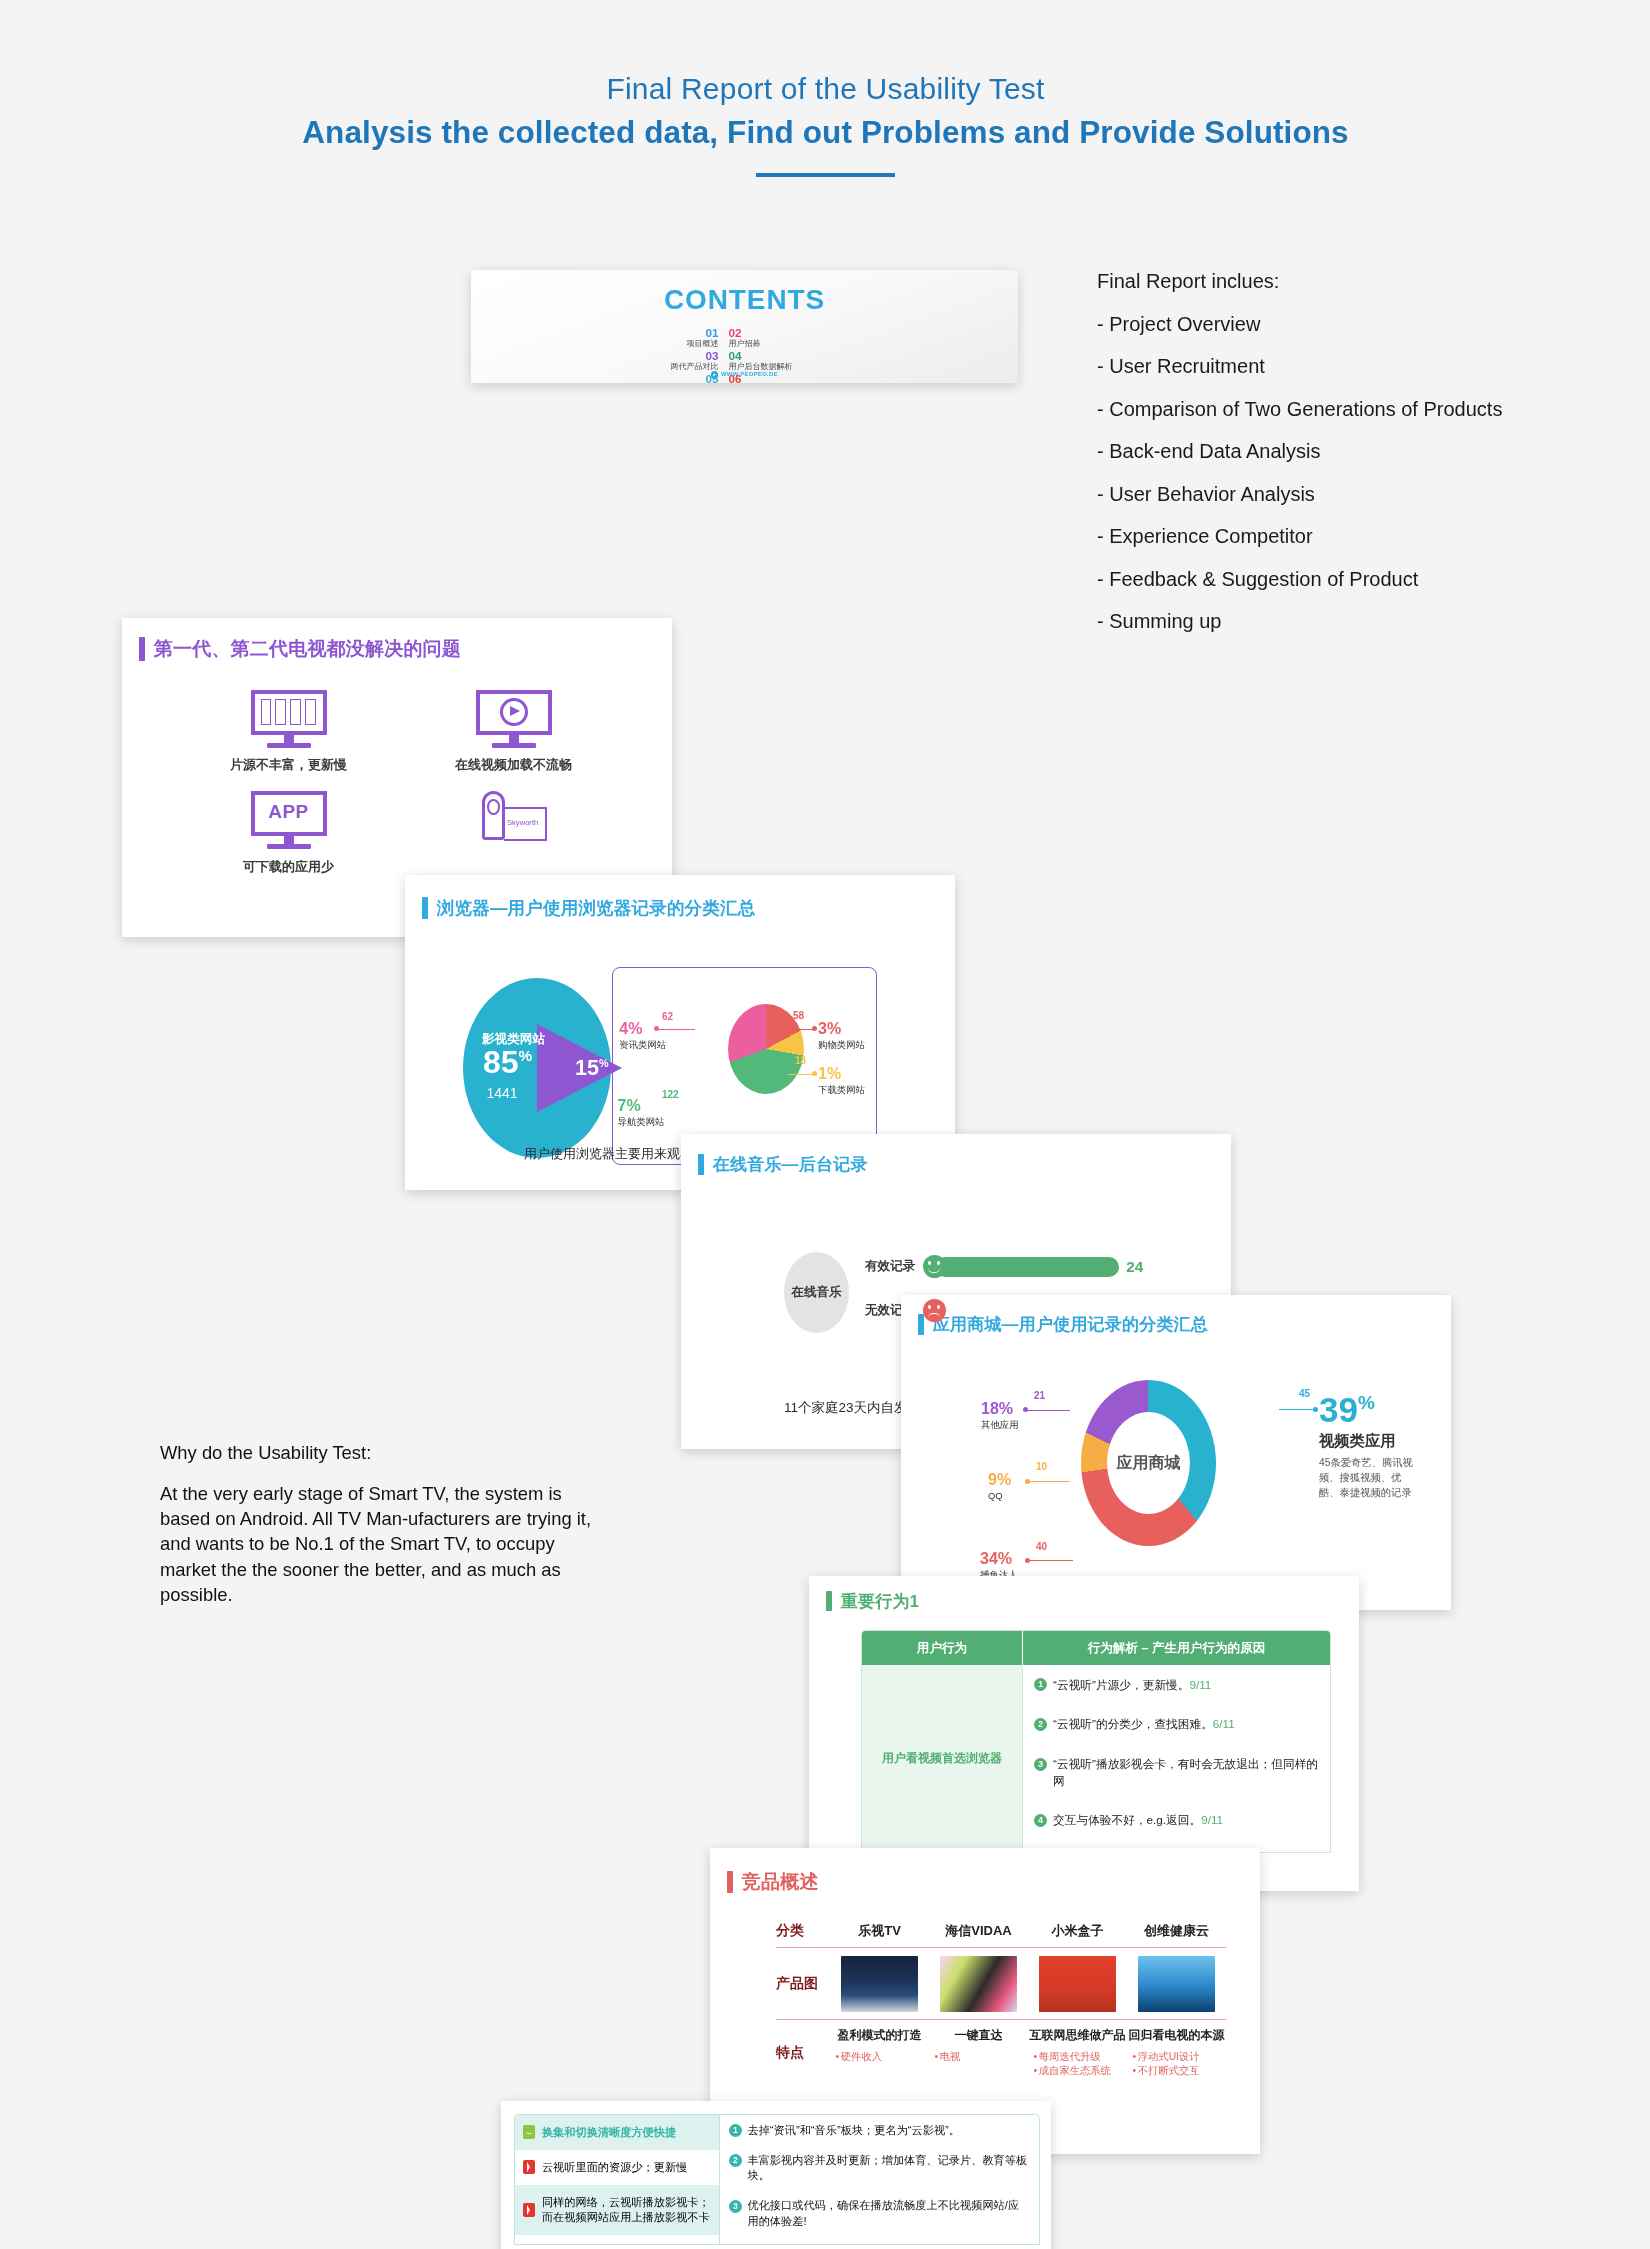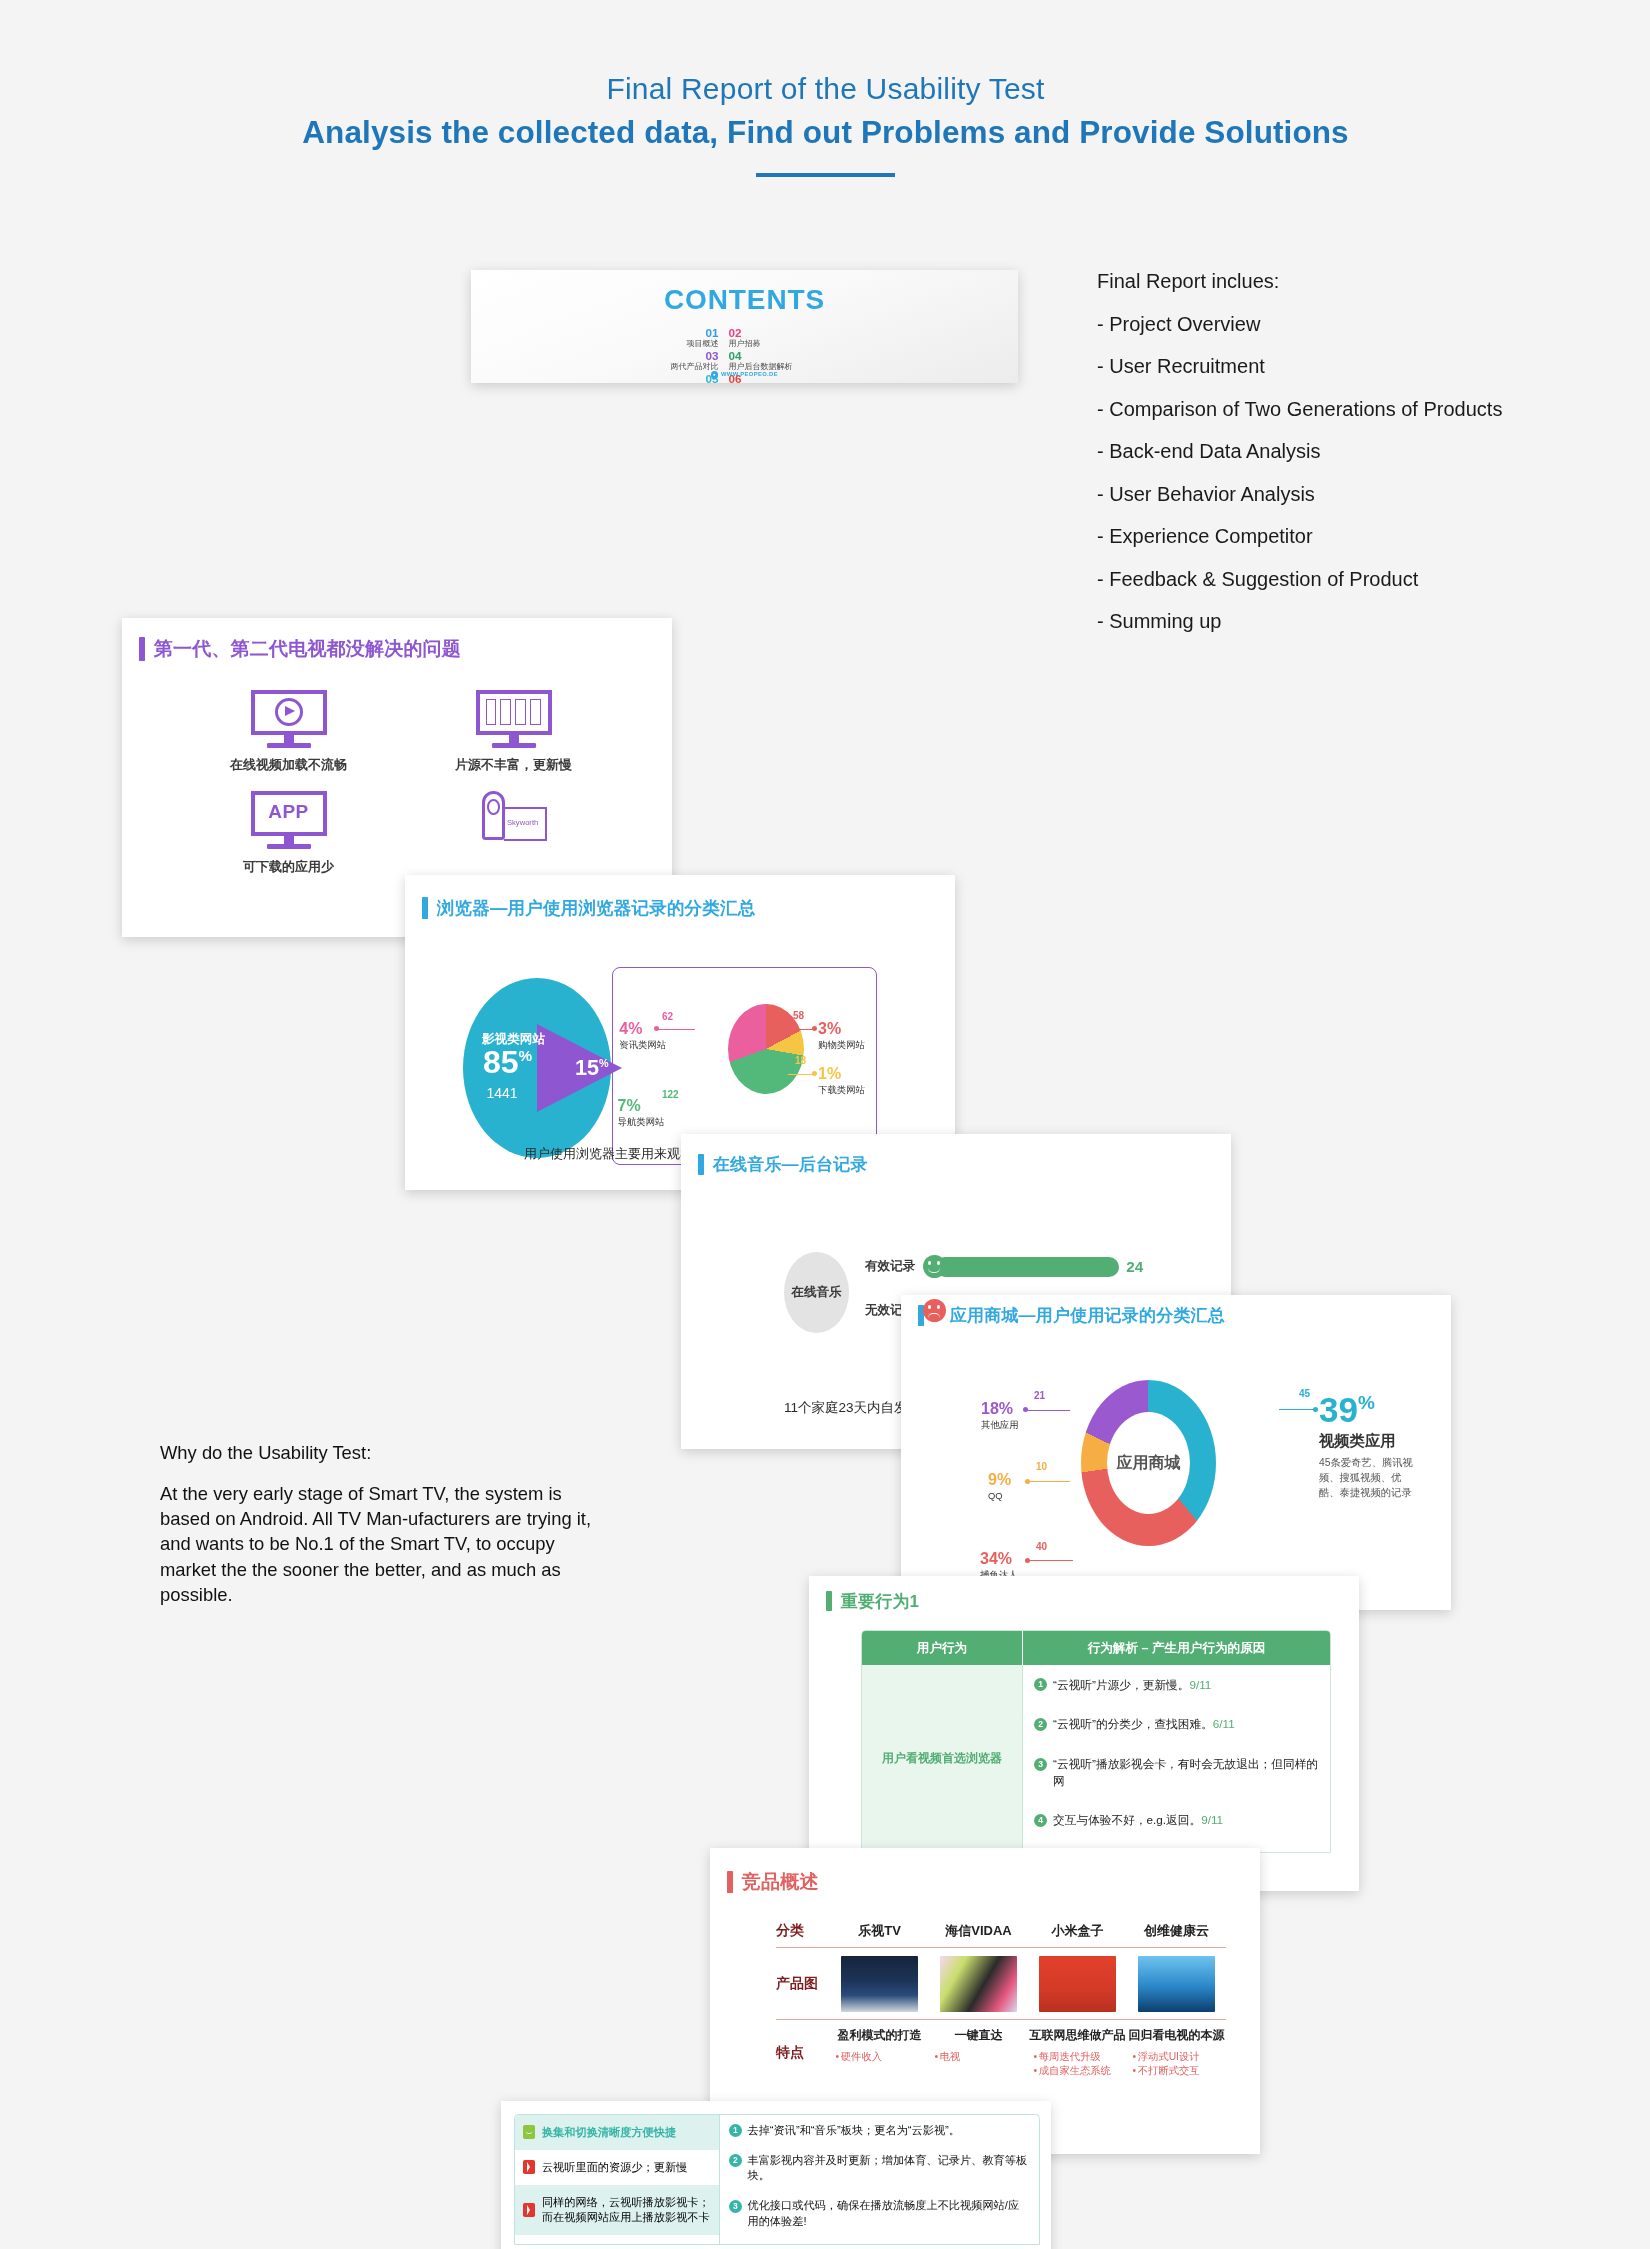--- a/index.html
+++ b/index.html
@@ -128,21 +128,21 @@
   .face i { position:absolute; width:3.1px; height:4px; background:#fff; border-radius:50%; top:6.3px;}
   .face i.l{left:5.8px;} .face i.r{right:5.8px;}
   .face u { position:absolute; left:5.8px; bottom:5.4px; width:11.7px; height:5.4px;
      border-bottom:1.8px solid #fff; border-radius:0 0 6.3px 6.3px; }
   .face.sad u { bottom:4px; border-bottom:none; border-top:1.8px solid #fff; border-radius:6.3px 6.3px 0 0;}
   .mbar { height:20px; border-radius:10px; margin-left:-10.8px; }
   .mval { font-size:15.3px; font-weight:bold; margin-left:7.2px; }
 
   
   #sl-store { left:901px; top:1295px; width:550px; height:315px; }
-  #sl-store .sbar { top:9px;gap:17px; }
+  #sl-store .sbar { top:18px; }
   #sl-store .tick { height:21px; background:#31a8e0; }
   #sl-store .ttl { font-size:17px; color:#31a8e0; }
   .donut { position:absolute; left:180px; top:85px; width:135px; height:166px; border-radius:50%;
      background:conic-gradient(#29b2cf 0deg 140deg,#e8605d 140deg 262deg,#f6ae44 262deg 296deg,#9b59d0 296deg 360deg);}
   .donut .hole { position:absolute; left:26px; top:32px; width:83px; height:102px; border-radius:50%;
      background:#fff; display:flex; align-items:center; justify-content:center;
      font-size:16px; font-weight:bold; color:#555;}
   .big39 { position:absolute; left:418px; top:97px; }
   .big39 .p { font-size:35px; color:#29b2cf; font-weight:bold; line-height:1;}
   .big39 .p sup{font-size:19px;}
@@ -278,43 +278,43 @@
 
   <div class="slide" id="sl-gen">
     <div class="sbar">
       <div class="tick"></div>
       <div class="ttl">第一代、第二代电视都没解决的问题</div>
     </div>
     <div class="gen-grid">
       <div class="gen-cell">
         <div class="tvicon">
           <div class="screen"></div>
-            <div class="play"></div>
-            <div class="neck"></div>
-            <div class="base"></div>
-        </div>
-        <div class="lbl">在线视频加载不流畅</div>
-      </div>
-      <div class="gen-cell">
-        <div class="tvicon">
-          <div class="screen"></div>
             <div class="cols">
               <i></i>
               <i></i>
               <i></i>
               <i></i>
             </div>
             <div class="neck"></div>
             <div class="base"></div>
         </div>
         <div class="lbl">片源不丰富，更新慢</div>
       </div>
       <div class="gen-cell">
         <div class="tvicon">
           <div class="screen"></div>
+            <div class="play"></div>
+            <div class="neck"></div>
+            <div class="base"></div>
+        </div>
+        <div class="lbl">在线视频加载不流畅</div>
+      </div>
+      <div class="gen-cell">
+        <div class="tvicon">
+          <div class="screen"></div>
           <div class="apptxt">APP</div>
           <div class="neck"></div>
             <div class="base"></div>
         </div>
         <div class="lbl">可下载的应用少</div>
       </div>
       <div class="gen-cell">
         <div class="remote">
           <div class="pill"></div>
             <div class="eye"></div>

